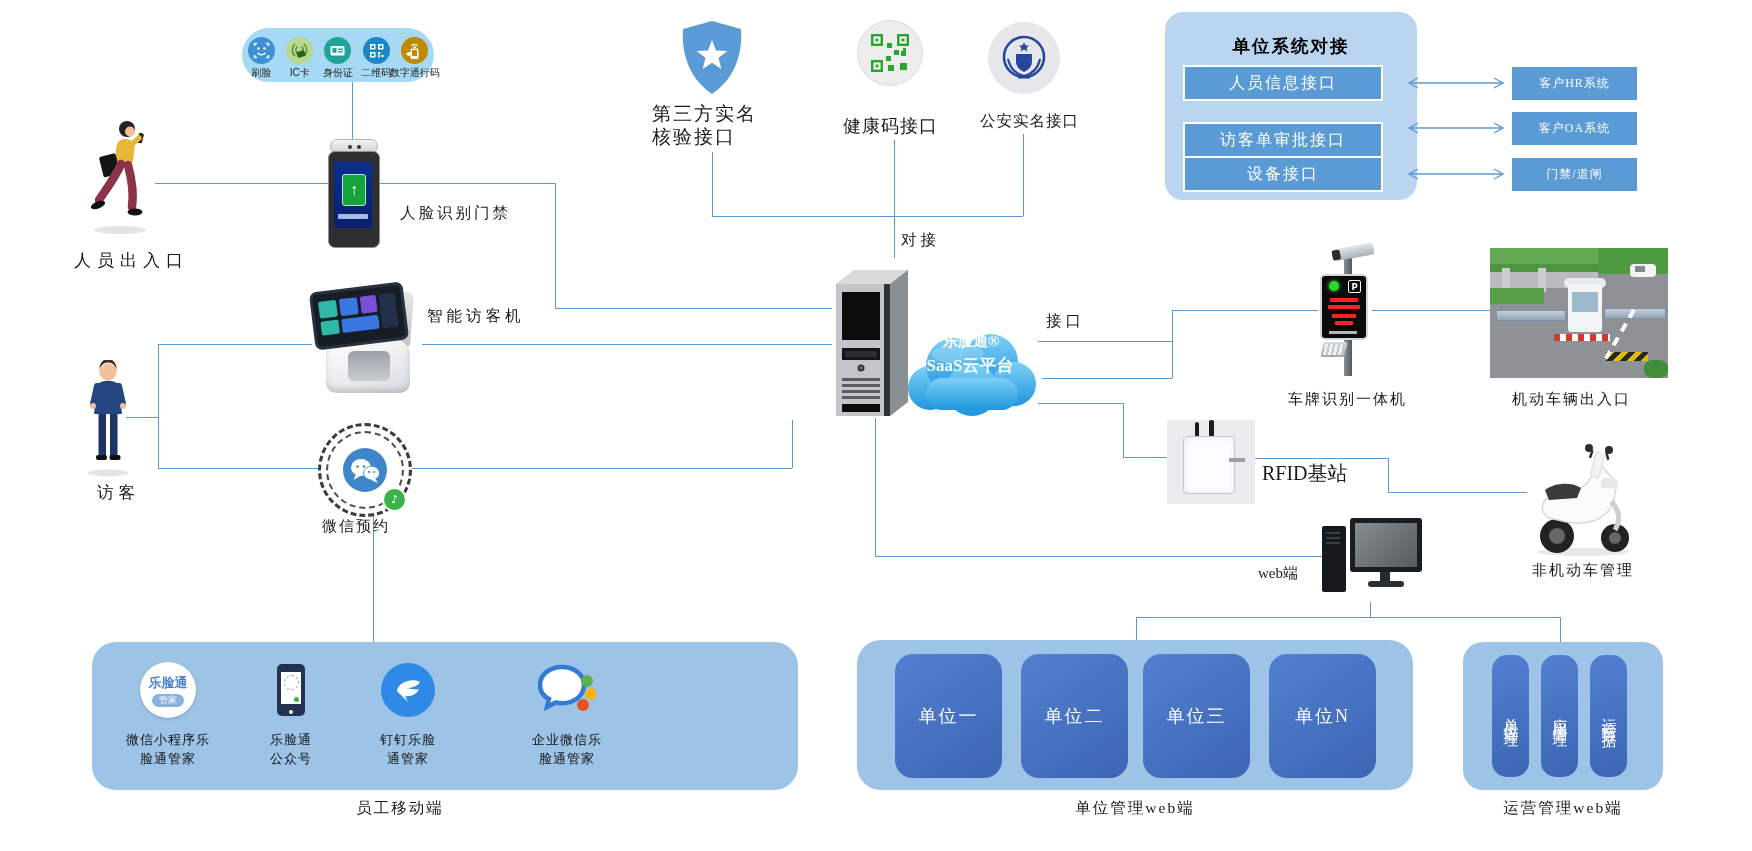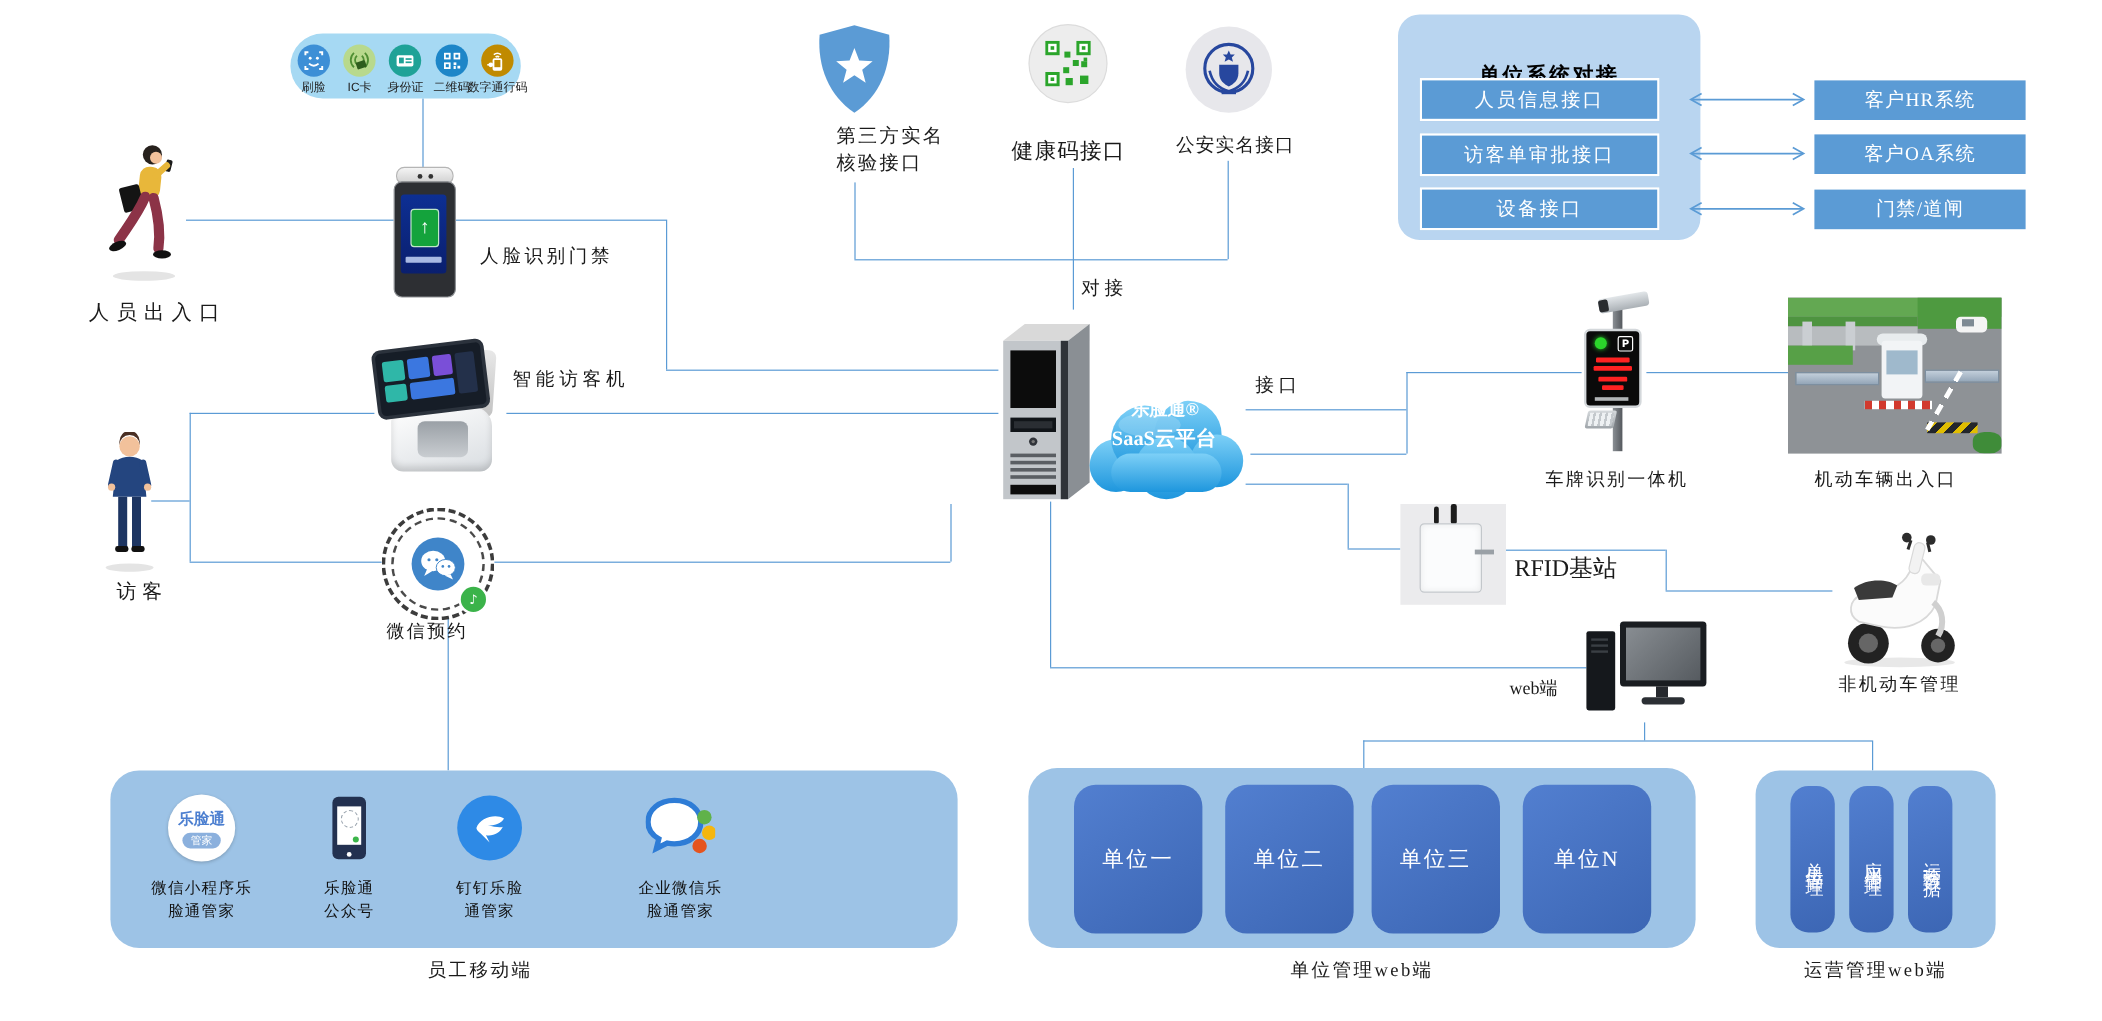--- a/index.html
+++ b/index.html
@@ -41,25 +41,25 @@
   .wxqr{position:absolute;left:318px;top:423px;width:94px;height:94px;}
   .wxqr .r1{position:absolute;inset:0;border:3.5px dashed #3c3c3c;border-radius:50%;}
   .wxqr .r2{position:absolute;inset:8px;border:2.5px dashed #4a4a4a;border-radius:50%;}
   .wxqr .c{position:absolute;left:25px;top:25px;width:44px;height:44px;background:#3f85c9;border-radius:50%;display:flex;align-items:center;justify-content:center;}
   .wxqr .m{position:absolute;left:64px;top:64px;width:21px;height:21px;background:#3bb34a;border:2px solid #fff;border-radius:50%;
            color:#fff;font-size:11px;display:flex;align-items:center;justify-content:center;font-family:"DejaVu Sans",sans-serif;}
 
   
   .integ{position:absolute;left:1165px;top:12px;width:252px;height:188px;background:#b9d5f0;border-radius:18px;}
   .integ-title{position:absolute;left:0;right:0;top:22px;text-align:center;font-size:17.5px;font-weight:bold;letter-spacing:2px;color:#000;
-               font-family:"Liberation Serif","DejaVu Serif",serif;margin-top:16px;}
+               font-family:"Liberation Serif","DejaVu Serif",serif;}
   .ibar{position:absolute;left:18px;width:200px;height:36px;background:#5b9bd5;border:2px solid #fff;box-sizing:border-box;
         color:#fff;font-size:16px;letter-spacing:2px;display:flex;align-items:center;justify-content:center;
         font-family:"Liberation Serif","DejaVu Serif",serif;}
-  .ebox{position:absolute;left:1512px;width:176px;height:33px;background:#5b9bd5;color:#fff;font-size:16px;letter-spacing:1px;
+  .ebox{position:absolute;left:1512px;width:125px;height:33px;background:#5b9bd5;color:#fff;font-size:12px;letter-spacing:1px;
         display:flex;align-items:center;justify-content:center;font-family:"Liberation Serif","DejaVu Serif",serif;}
 
   
   .cloudtx{position:absolute;color:#fff;text-align:center;font-family:"Liberation Serif","DejaVu Serif",serif;font-weight:bold;white-space:nowrap;}
 
   
   .pole{position:absolute;left:1318px;top:246px;width:56px;height:136px;}
   .pole .post{position:absolute;left:26px;top:8px;width:8px;height:122px;background:linear-gradient(90deg,#8a8f94,#55595e);}
   .pole .cam{position:absolute;left:14px;top:0;width:42px;height:12px;background:linear-gradient(#e2e6e9,#aab0b5);border-radius:3px;transform:rotate(-10deg);}
   .pole .cam i{position:absolute;left:0;top:1px;width:8px;height:10px;background:#2a2d30;border-radius:2px;}
@@ -306,21 +306,21 @@
       </svg>
     </div>
     <div class="m">♪</div>
   </div>
   <div class="lbl" style="left:322px;top:517px;font-size:15px;letter-spacing:2px">微信预约</div>
 
   <svg class="abs" style="left:677px;top:18px" width="70" height="79" viewBox="0 0 70 79">
     <path d="M35 3 L64 11 C66 38 56 62 35 76 C14 62 4 38 6 11 Z" fill="#5b9bd5"></path>
     <polygon points="35,22 39,32.5 50.2,33.1 41.5,40.1 44.4,50.9 35,44.8 25.6,50.9 28.5,40.1 19.8,33.1 31,32.5" fill="#fff"></polygon>
   </svg>
-  <div class="lbl" style="left:697px;top:102px;font-size:16px;letter-spacing:2px;line-height:23px">
+  <div class="lbl" style="left:652px;top:102px;font-size:19px;letter-spacing:2px;line-height:23px">
     <div>第三方实名</div>
     <div>核验接口</div>
   </div>
 
   <div class="abs" style="left:857px;top:20px;width:64px;height:64px;border-radius:50%;background:#ededed;border:1px solid #dcdcdc;display:flex;align-items:center;justify-content:center">
     <svg width="38" height="38" viewBox="0 0 38 38">
         <g fill="#2ba52b">
       <rect x="0" y="0" width="12" height="12"></rect>
           <rect x="26" y="0" width="12" height="12"></rect>
           <rect x="0" y="26" width="12" height="12"></rect>
@@ -356,21 +356,21 @@
     </svg>
   </div>
   <div class="lbl" style="left:980px;top:111px;font-size:15.5px;letter-spacing:1px">公安实名接口</div>
 
   <div class="lbl" style="left:901px;top:230px;font-size:15.5px;letter-spacing:4px">对接</div>
 
   <div class="integ">
     <div class="integ-title">单位系统对接</div>
   </div>
   <div class="ibar" style="top:65px">人员信息接口</div>
-  <div class="ibar" style="top:111px">访客单审批接口</div>
+  <div class="ibar" style="top:122px">访客单审批接口</div>
   <div class="ibar" style="top:156px">设备接口</div>
   <style>.ibar{left:1183px;}</style>
 
   <div class="ebox" style="top:67px">客户HR系统</div>
   <div class="ebox" style="top:112px">客户OA系统</div>
   <div class="ebox" style="top:158px">门禁/道闸</div>
 
   <svg class="abs" style="left:1402px;top:76px" width="108" height="14" viewBox="0 0 108 14">
     <g stroke="#5b9bd5" stroke-width="1.4" fill="none">
         <path d="M8 7 H100"></path>

